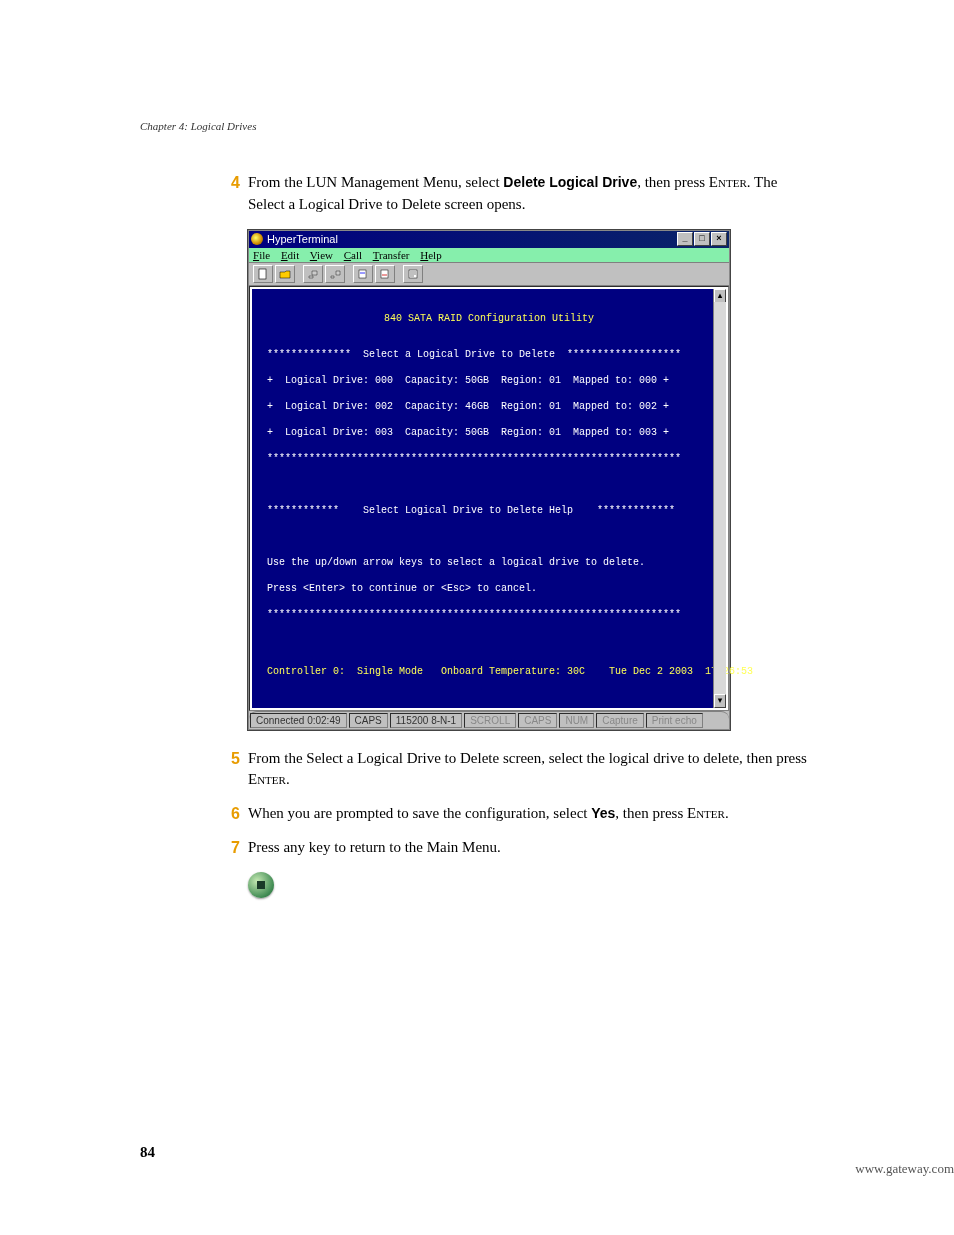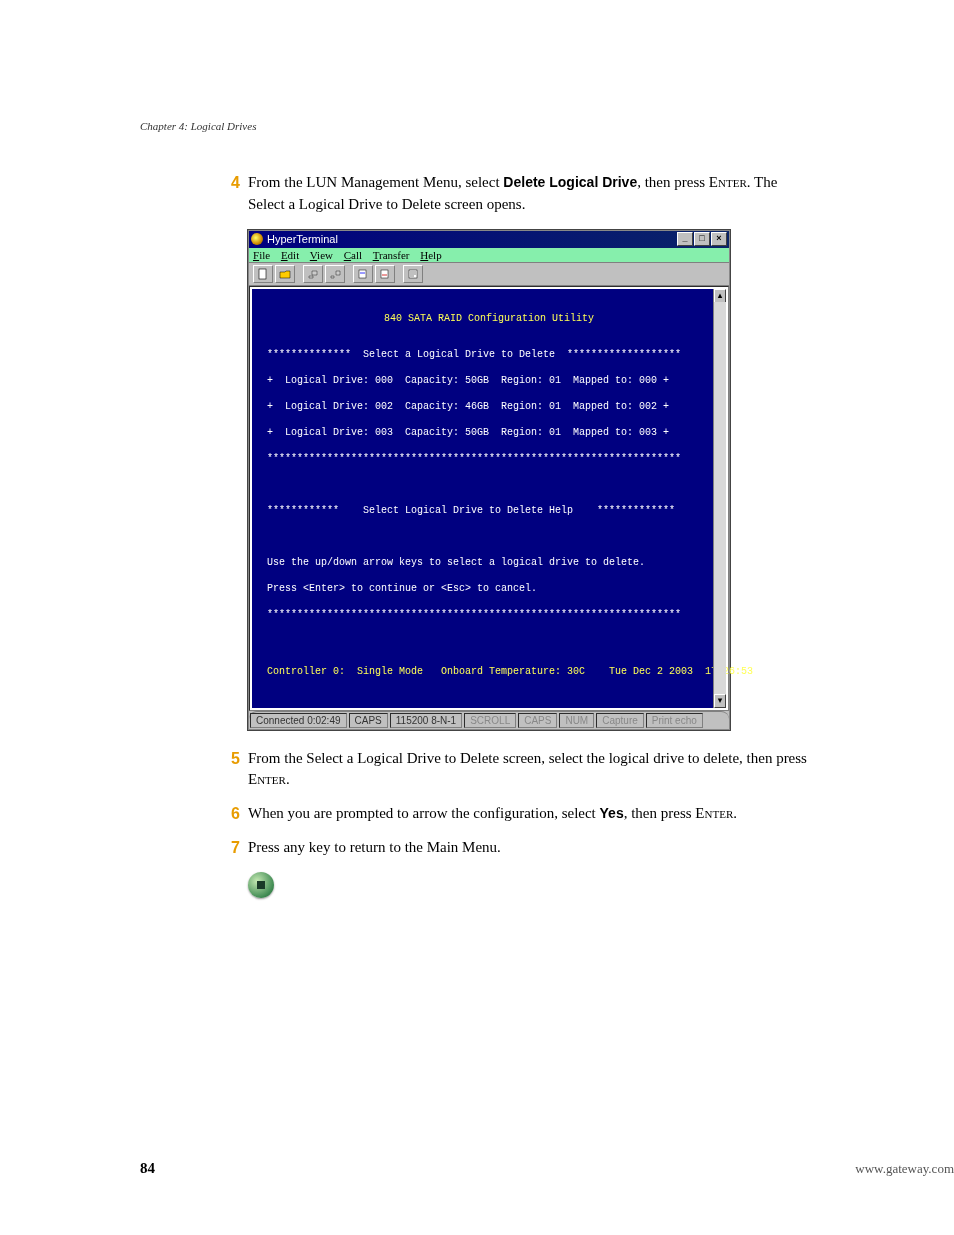--- a/index.html
+++ b/index.html
@@ -213,21 +213,21 @@
   .footer {
     position: absolute;
     bottom: 58px;
     left: 0; right: 0;
     text-align: right;
     font-size: 13px;
     color: #555;
   }
   .pagenum {
     position: absolute;
-    bottom: 58px;
+    bottom: 74px;
     left: 140px;
     font-weight: bold;
     font-size: 15px;
   }
 </style>
 </head>
 <body>
 
 <div class="page">
   <div class="chapter-header">Chapter 4: Logical Drives</div>
@@ -342,21 +342,21 @@
     <div class="step">
       <div class="step-num">5</div>
       <div class="step-text">
         <span>From the Select a Logical Drive to Delete screen, select the logical drive to delete, then press </span><span class="smallcaps">Enter</span><span>.</span>
       </div>
     </div>
 
     <div class="step">
       <div class="step-num">6</div>
       <div class="step-text">
-        <span>When you are prompted to arrow the configuration, select </span><span class="bold-sans">Yes</span><span>, then press </span><span class="smallcaps">Enter</span><span>.</span>
+        <span>When you are prompted to save the configuration, select </span><span class="bold-sans">Yes</span><span>, then press </span><span class="smallcaps">Enter</span><span>.</span>
       </div>
     </div>
 
     <div class="step">
       <div class="step-num">7</div>
       <div class="step-text">Press any key to return to the Main Menu.</div>
     </div>
 
     <div class="end-icon">
       <div class="sq"></div>

